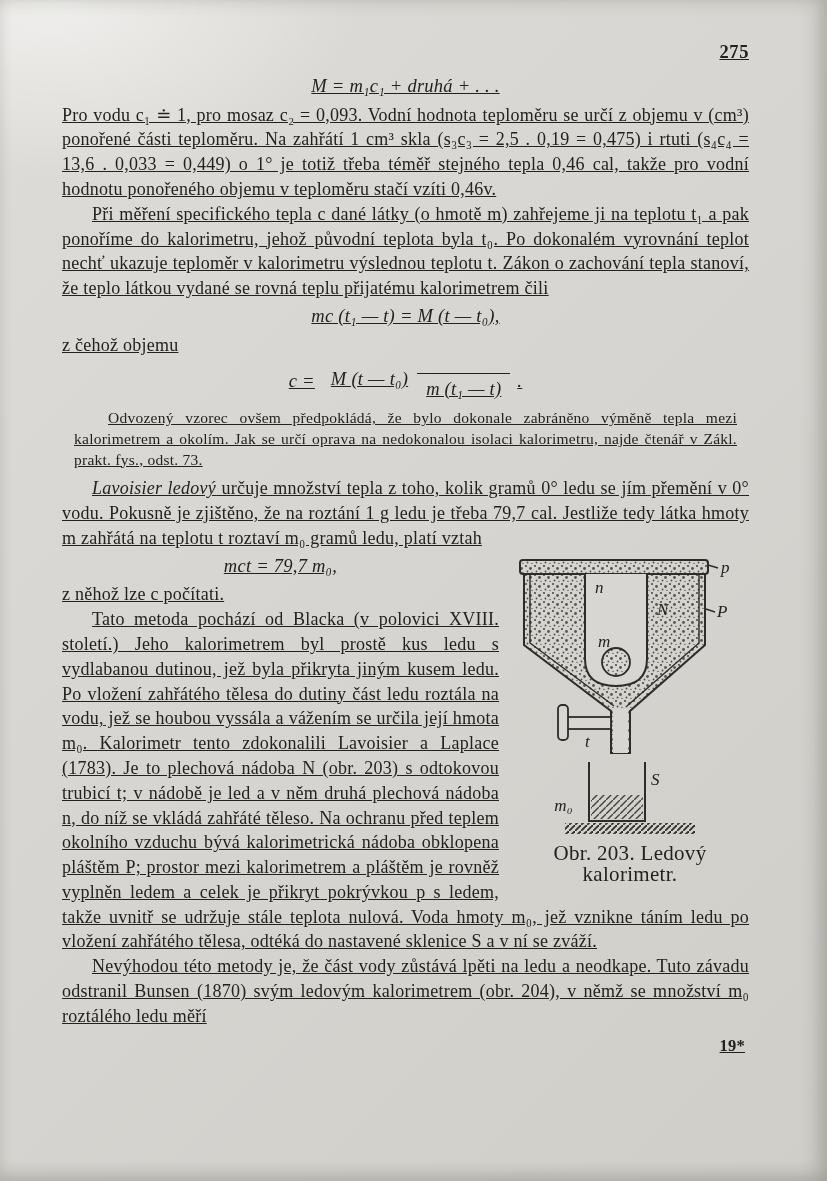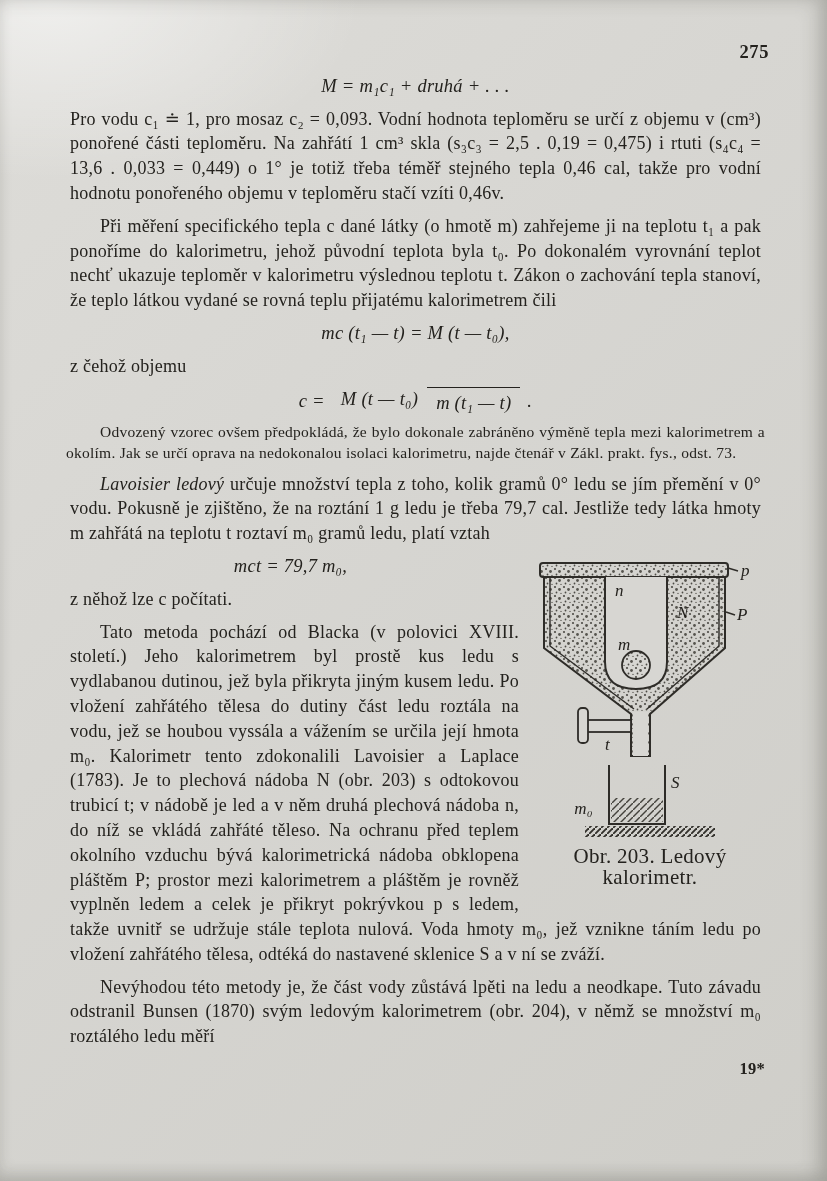--- a/index.html
+++ b/index.html
@@ -14,59 +14,60 @@
     height: 1181px;
     margin: 0 auto;
     overflow: hidden;
     color: #24221e;
     background:
       radial-gradient(ellipse 520px 300px at 6% 0%, rgba(255,255,255,0.55), rgba(255,255,255,0) 60%),
       linear-gradient(135deg, #dddcd8 0%, #d7d6d2 40%, #cfcec9 100%);
     box-shadow: inset -10px 0 18px rgba(60,58,52,0.20), inset 0 -8px 14px rgba(60,58,52,0.12);
   }
   .content {
-    padding: 40px 58px 0 62px;
+    padding: 40px 78px 0 62px;
     font-size: 18px;
     line-height: 24.8px;
     letter-spacing: 0.25px;
     text-align: justify;
+    text-decoration: underline;
   }
   .pagenum {
     text-align: right;
     font-weight: bold;
     font-size: 18.5px;
     letter-spacing: 0.6px;
     margin-bottom: 9px;
   }
-  p { margin: 8px; }
+  p { margin: 0; }
   .indent { text-indent: 30px; }
   .formula {
     text-align: center;
     font-style: italic;
     font-size: 18.5px;
     margin: 3px 0 4px;
     text-indent: 0;
   }
   .frac-row {
     display: flex;
     justify-content: center;
     align-items: center;
     gap: 7px;
     font-style: italic;
     font-size: 18.5px;
     margin: 3px 0 7px;
   }
   .frac { display: inline-flex; flex-direction: row; align-items: center; }
   .frac .num { padding: 0 9px 3px; }
-  .frac .den { border-top: 1.8px solid #24221e; padding: 3px 9px 0; }
+  .frac .den { border-top: 1.8px solid #24221e; padding: 3px 9px 0; margin-top: 12px; }
   .small-para {
     font-size: 15.5px;
     line-height: 20.6px;
     text-indent: 34px;
-    margin: 5px 4px 6px;
+    margin: 5px 12px 6px;
   }
   .lead-italic { font-style: italic; }
   figure.fig {
     float: right;
     width: 238px;
     margin: 4px 0 4px 12px;
     text-align: center;
   }
   figure.fig svg { display: block; margin: 0 auto; }
   figcaption {

